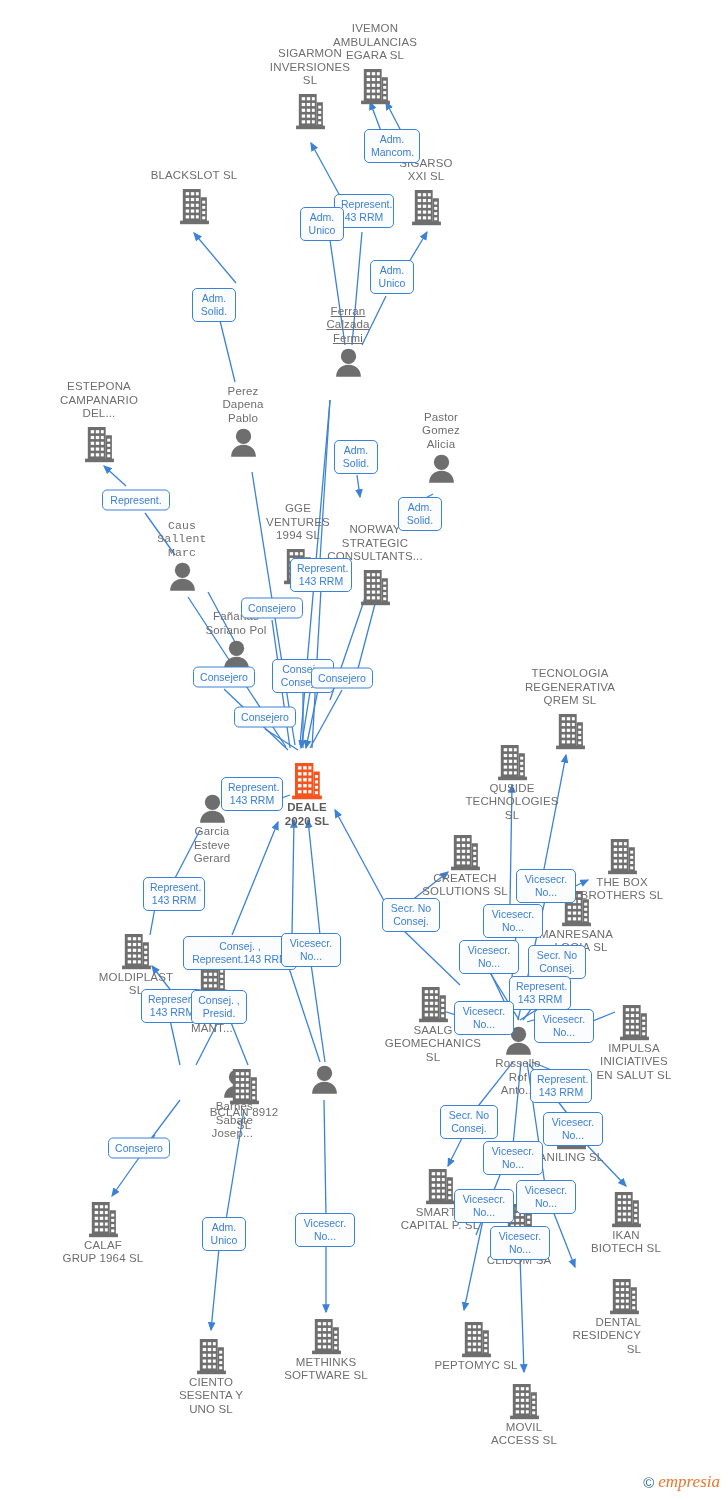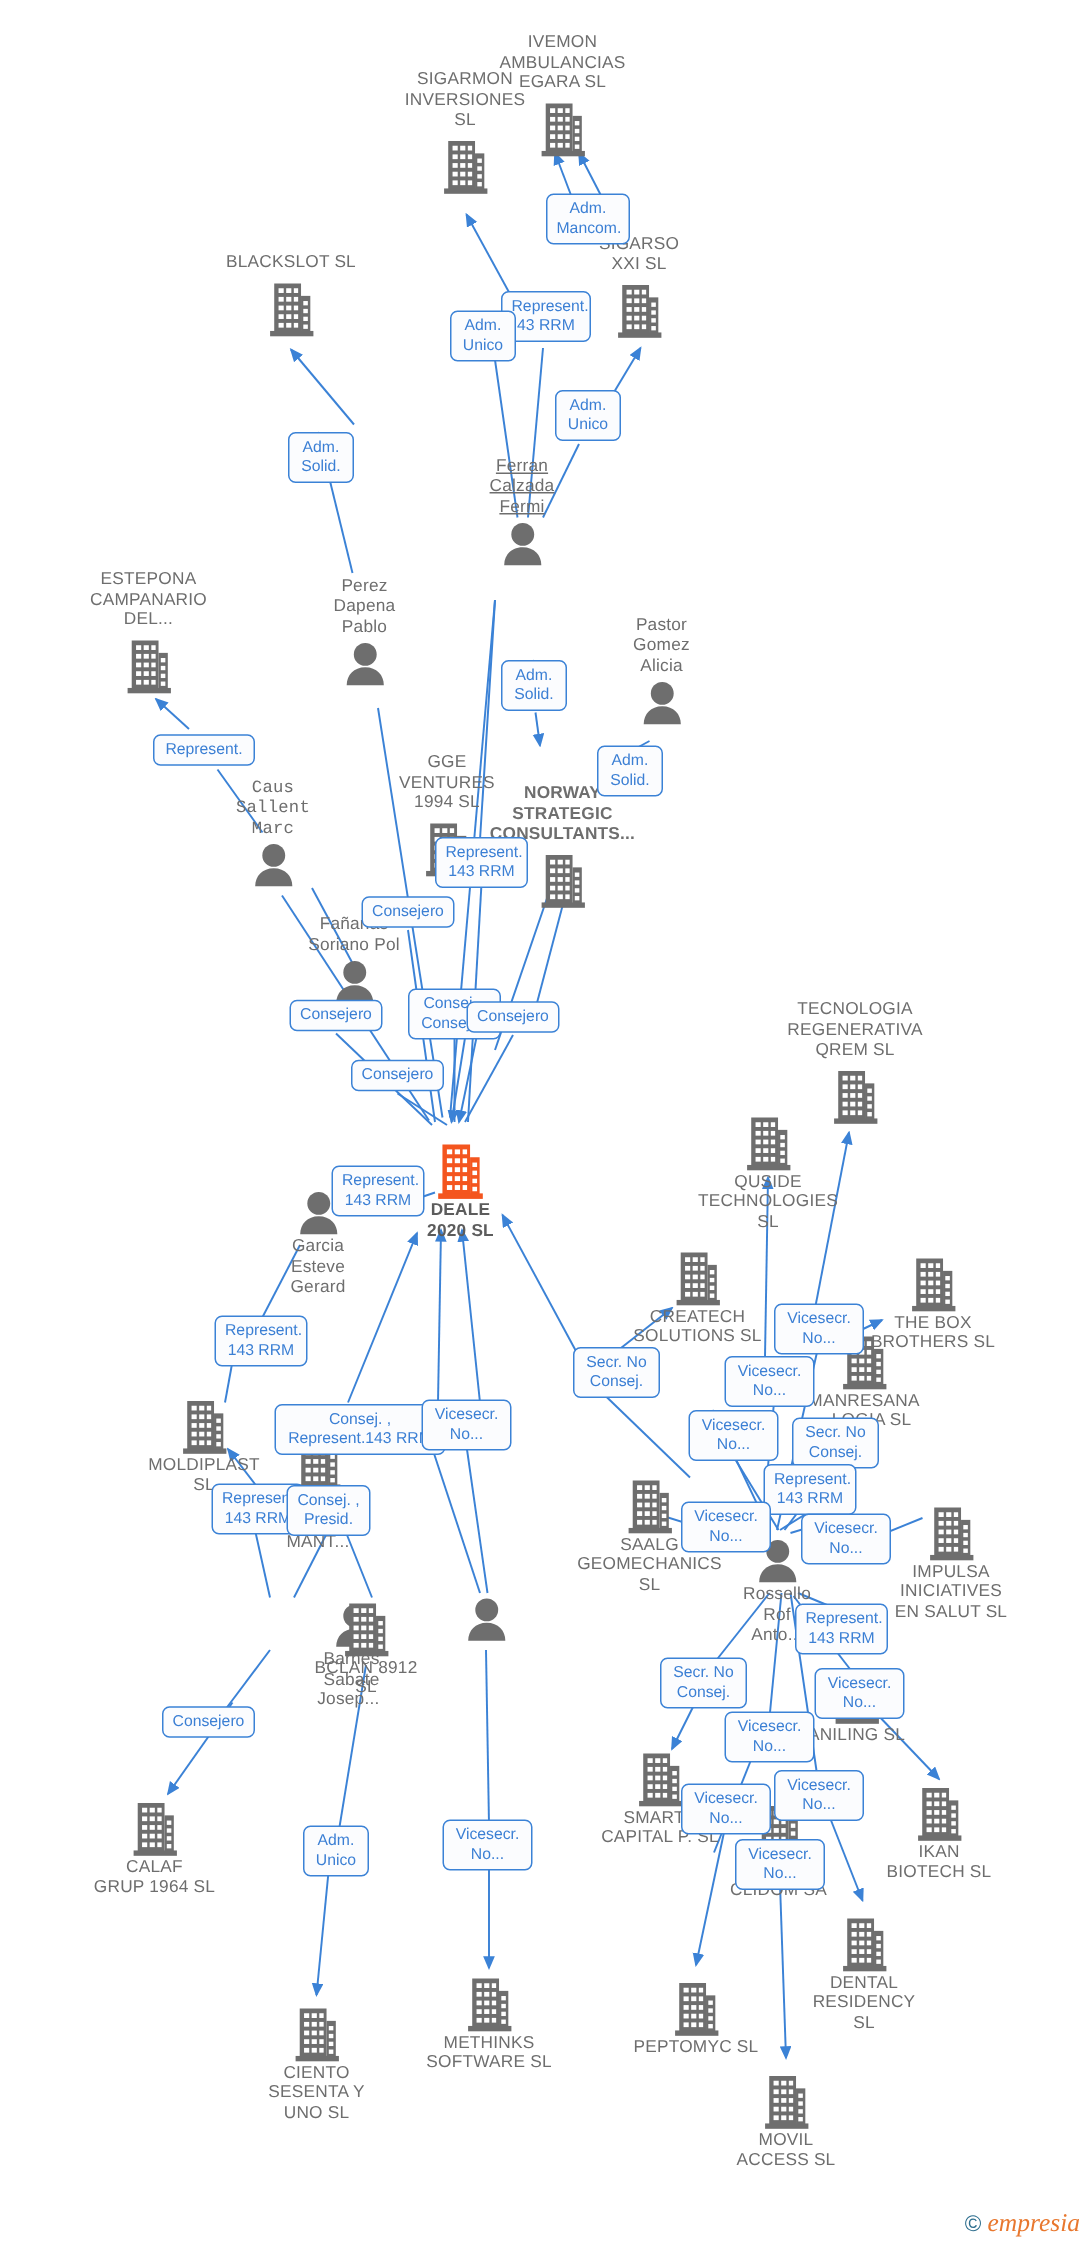--- a/index.html
+++ b/index.html
@@ -353,21 +353,21 @@
               <rect x="13" y="16.9" width="2.1" height="2.3"></rect>
               <rect x="5.6" y="21.1" width="2.5" height="2.3"></rect>
               <rect x="9.3" y="21.1" width="2.5" height="2.3"></rect>
               <rect x="13" y="21.1" width="2.1" height="2.3"></rect>
               <rect x="17.6" y="10.5" width="2.2" height="2.1"></rect>
               <rect x="17.6" y="14.3" width="2.2" height="2.1"></rect>
               <rect x="17.6" y="18.1" width="2.2" height="2.1"></rect>
               <rect x="17.6" y="21.9" width="2.2" height="2.1"></rect>
             </g>
           </svg></span>
-        <span class="cap" style="position: absolute; left: 0px; width: 130px; bottom: 42px; font-weight: bold;">NORWAY
+        <span class="cap" style="position: absolute; left: 0px; width: 130px; bottom: 42px;">NORWAY
 STRATEGIC
 CONSULTANTS...</span>
       </div>
       <div class="node person" style="left: 236px; top: 640px; position: absolute;">
         <span class="glyph"><svg width="33" height="30" viewBox="0 0 26 24" aria-hidden="true">
             <circle cx="13" cy="6.6" r="6.1" fill="#6e6e6e"></circle>
             <path d="M13 13.4c-6.1 0-9.9 4.2-9.9 9.6h19.8c0-5.4-3.8-9.6-9.9-9.6z" fill="#6e6e6e"></path>
           </svg></span>
         <span class="cap" style="position: absolute; left: 0px; width: 130px; bottom: 33px;">Fañanas
 Soriano Pol</span>
@@ -882,21 +882,21 @@
               <rect x="13" y="21.1" width="2.1" height="2.3"></rect>
               <rect x="17.6" y="10.5" width="2.2" height="2.1"></rect>
               <rect x="17.6" y="14.3" width="2.2" height="2.1"></rect>
               <rect x="17.6" y="18.1" width="2.2" height="2.1"></rect>
               <rect x="17.6" y="21.9" width="2.2" height="2.1"></rect>
             </g>
           </svg></span>
         <span class="cap">CALAF
 GRUP 1964  SL</span>
       </div>
-      <div class="node company" style="left: 464px; top: 1318.5px;">
+      <div class="node company" style="left: 476px; top: 1318.5px;">
         <span class="glyph"><svg width="33" height="39" viewBox="0 0 24 28" aria-hidden="true">
             <rect x="3.5" y="2" width="13" height="24" fill="#6e6e6e"></rect>
             <rect x="16.5" y="8" width="4.5" height="18" fill="#6e6e6e"></rect>
             <rect x="1.5" y="25" width="21" height="2.6" fill="#6e6e6e"></rect>
             <g fill="#ffffff">
               <rect x="5.6" y="4.3" width="2.5" height="2.3"></rect>
               <rect x="9.3" y="4.3" width="2.5" height="2.3"></rect>
               <rect x="13" y="4.3" width="2.1" height="2.3"></rect>
               <rect x="5.6" y="8.5" width="2.5" height="2.3"></rect>
               <rect x="9.3" y="8.5" width="2.5" height="2.3"></rect>
@@ -911,21 +911,21 @@
               <rect x="9.3" y="21.1" width="2.5" height="2.3"></rect>
               <rect x="13" y="21.1" width="2.1" height="2.3"></rect>
               <rect x="17.6" y="10.5" width="2.2" height="2.1"></rect>
               <rect x="17.6" y="14.3" width="2.2" height="2.1"></rect>
               <rect x="17.6" y="18.1" width="2.2" height="2.1"></rect>
               <rect x="17.6" y="21.9" width="2.2" height="2.1"></rect>
             </g>
           </svg></span>
         <span class="cap">PEPTOMYC  SL</span>
       </div>
-      <div class="node company" style="left: 576px; top: 1275.5px;">
+      <div class="node company" style="left: 576px; top: 1275.5px; text-align: right;">
         <span class="glyph"><svg width="33" height="39" viewBox="0 0 24 28" aria-hidden="true">
             <rect x="3.5" y="2" width="13" height="24" fill="#6e6e6e"></rect>
             <rect x="16.5" y="8" width="4.5" height="18" fill="#6e6e6e"></rect>
             <rect x="1.5" y="25" width="21" height="2.6" fill="#6e6e6e"></rect>
             <g fill="#ffffff">
               <rect x="5.6" y="4.3" width="2.5" height="2.3"></rect>
               <rect x="9.3" y="4.3" width="2.5" height="2.3"></rect>
               <rect x="13" y="4.3" width="2.1" height="2.3"></rect>
               <rect x="5.6" y="8.5" width="2.5" height="2.3"></rect>
               <rect x="9.3" y="8.5" width="2.5" height="2.3"></rect>

